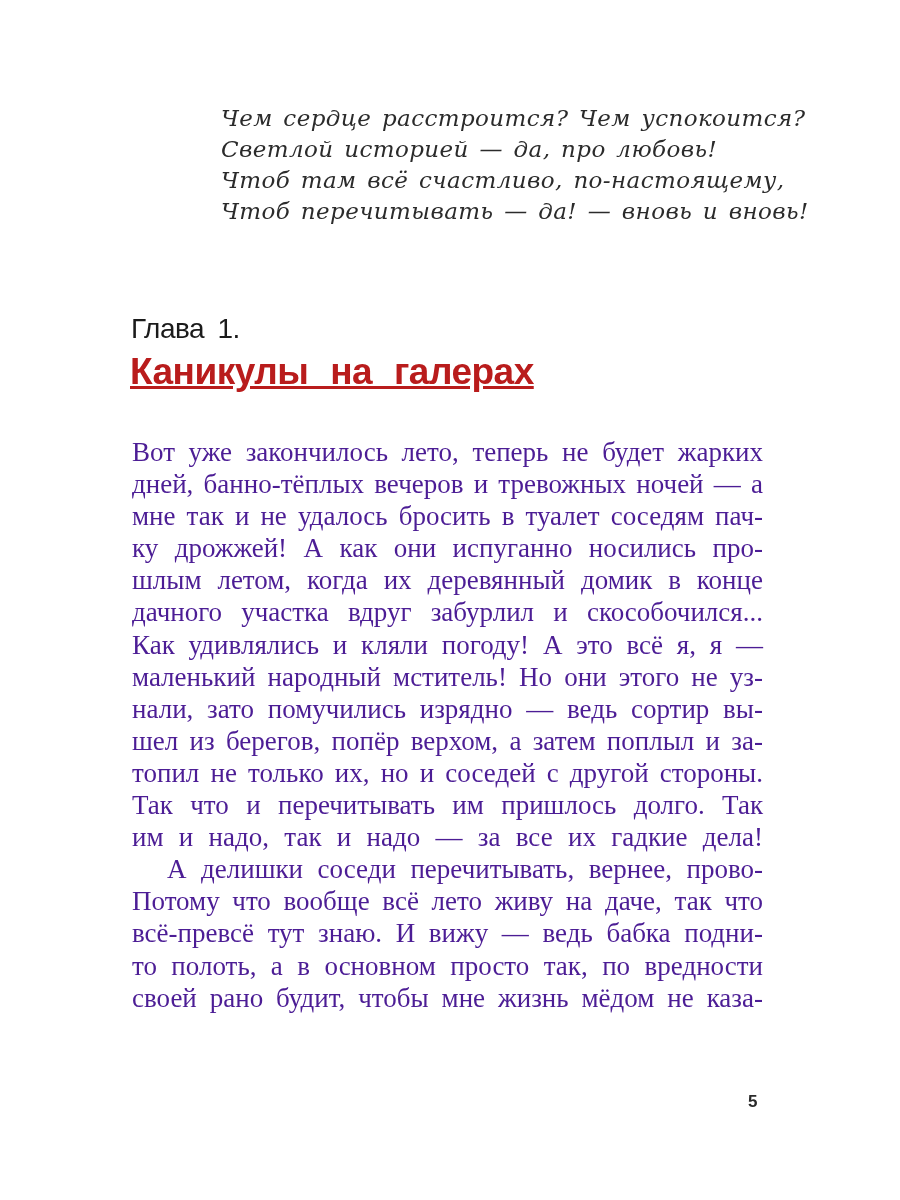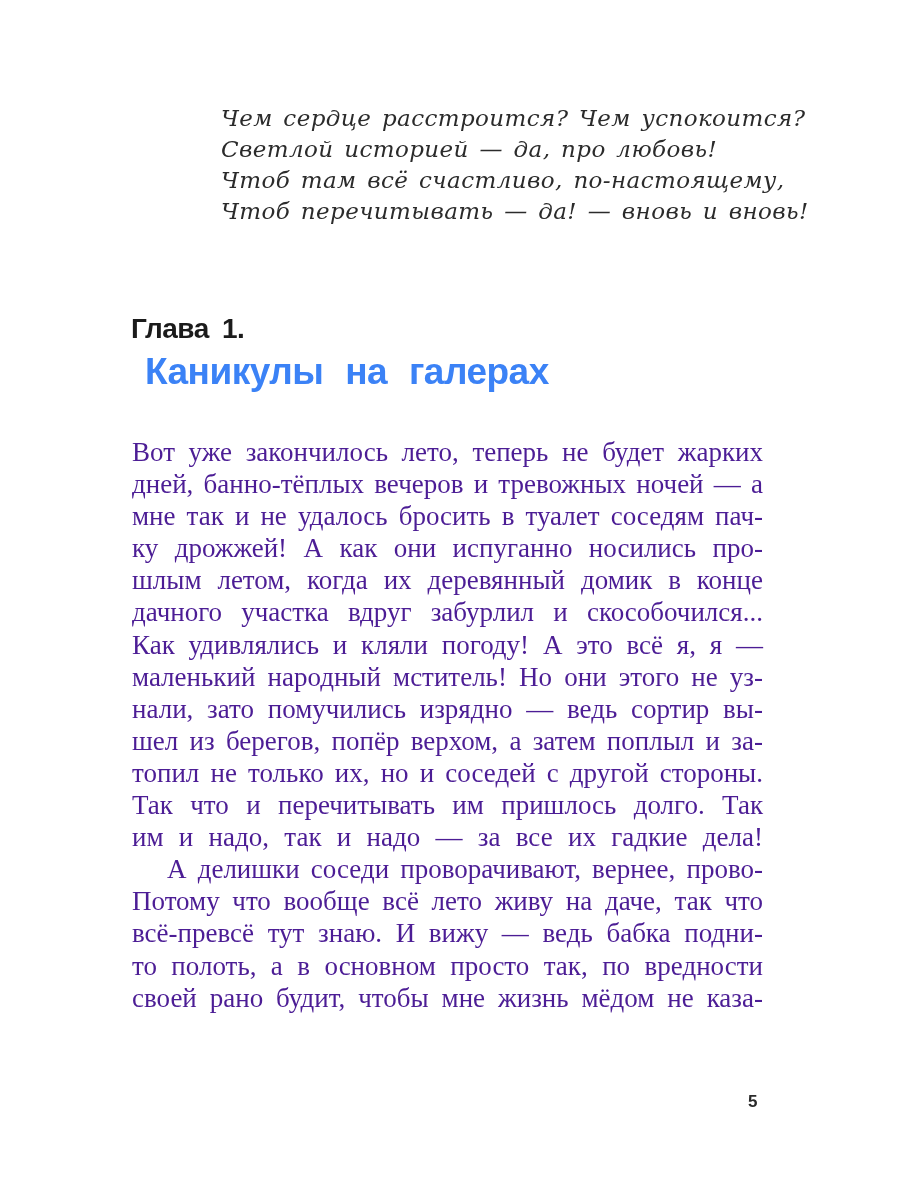--- a/index.html
+++ b/index.html
@@ -23,36 +23,37 @@
     color: #2b2b2b;
     letter-spacing: 0.4px;
     word-spacing: 3px;
     white-space: nowrap;
   }
   .chapter-label {
     position: absolute;
     left: 131px;
     top: 313px;
     font-family: "Liberation Sans", sans-serif;
-    font-weight: 700;
+    font-weight: 400;
     font-size: 28px;
     color: #1b1b1b;
     letter-spacing: -0.5px;
     word-spacing: 6px;
   }
   .chapter-title {
     position: absolute;
-    left: 145px;
+    left: 130px;
     top: 351px;
     font-family: "Liberation Sans", sans-serif;
     font-weight: 700;
     font-size: 37px;
-    color: #3b82f6;
+    color: #b91c1c;
     letter-spacing: -0.5px;
     word-spacing: 12px;
+    text-decoration: underline;
   }
   .body-text {
     position: absolute;
     left: 132px;
     top: 436px;
     width: 631px;
     font-family: "Liberation Serif", serif;
     font-size: 27px;
     line-height: 32.1px;
     color: #4c1d95;
@@ -98,21 +99,21 @@
     <div class="line">ку дрожжей! А как они испуганно носились про-</div>
     <div class="line">шлым летом, когда их деревянный домик в конце</div>
     <div class="line">дачного участка вдруг забурлил и скособочился...</div>
     <div class="line">Как удивлялись и кляли погоду! А это всё я, я —</div>
     <div class="line">маленький народный мститель! Но они этого не уз-</div>
     <div class="line">нали, зато помучились изрядно — ведь сортир вы-</div>
     <div class="line">шел из берегов, попёр верхом, а затем поплыл и за-</div>
     <div class="line">топил не только их, но и соседей с другой стороны.</div>
     <div class="line">Так что и перечитывать им пришлось долго. Так</div>
     <div class="line">им и надо, так и надо — за все их гадкие дела!</div>
-    <div class="line indent">А делишки соседи проворачивают, вернее, прово-</div>
+    <div class="line indent">А делишки соседи перечитывать, вернее, прово-</div>
     <div class="line">Потому что вообще всё лето живу на даче, так что</div>
     <div class="line">всё-превсё тут знаю. И вижу — ведь бабка подни-</div>
     <div class="line">то полоть, а в основном просто так, по вредности</div>
     <div class="line">своей рано будит, чтобы мне жизнь мёдом не каза-</div>
   </div>
 
   <div class="page-number">5</div>
 
 </div>
 

